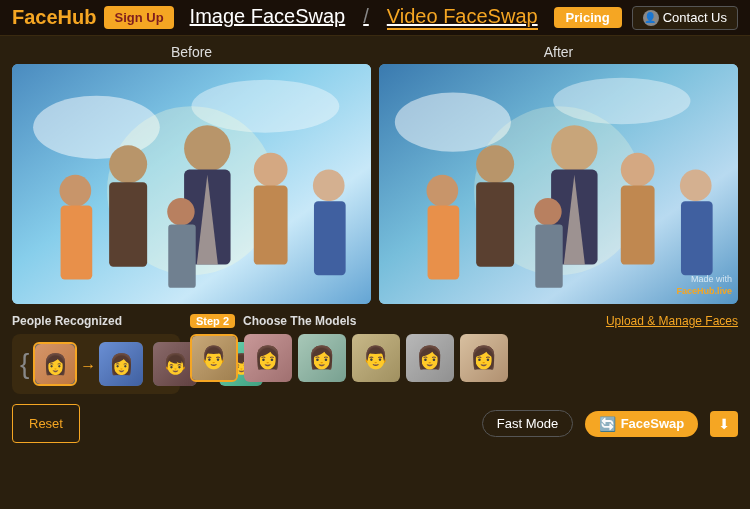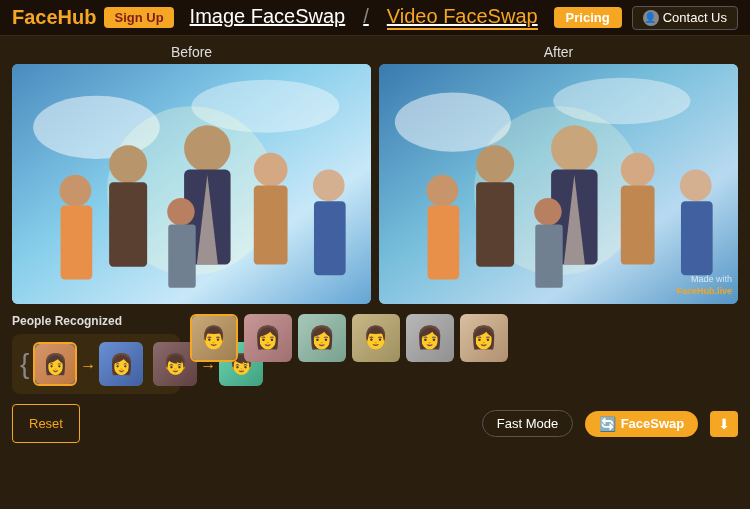--- a/index.html
+++ b/index.html
@@ -17,21 +17,20 @@
       display: flex;
       align-items: center;
       justify-content: space-between;
       background: #1a1008;
       padding: 0 12px;
       height: 36px;
       border-bottom: 1px solid #3a2a10;
     }
     .logo {
       display: flex;
-      align-items: center;
       gap: 8px;
     }
     .logo-text {
       font-size: 20px;
       font-weight: bold;
       color: #fff;
     }
     .logo-text span { color: #f5a623; }
     .signup-btn {
       background: #f5a623;
@@ -455,20 +454,25 @@
           </div>
           <div class="arrow-icon">→</div>
           <div class="face-thumb">
             <div class="face-circle face-circle-4">👦</div>
           </div>
         </div>
       </div>
     </div>
 
     <div class="step2-section">
+      <div class="step2-header">
+        <div class="step2-badge">Step 2</div>
+        <div class="step2-label">Choose The Models</div>
+        <div class="upload-link">Upload &amp; Manage Faces</div>
+      </div>
       <div class="model-faces">
         <div class="model-face active">
           <div style="width:100%;height:100%;background:linear-gradient(135deg,#c8a878,#a08050);display:flex;align-items:center;justify-content:center;font-size:22px;">👨</div>
         </div>
         <div class="model-face">
           <div style="width:100%;height:100%;background:linear-gradient(135deg,#c89898,#a07070);display:flex;align-items:center;justify-content:center;font-size:22px;">👩</div>
         </div>
         <div class="model-face">
           <div style="width:100%;height:100%;background:linear-gradient(135deg,#a8c8b8,#78a090);display:flex;align-items:center;justify-content:center;font-size:22px;">👩</div>
         </div>

